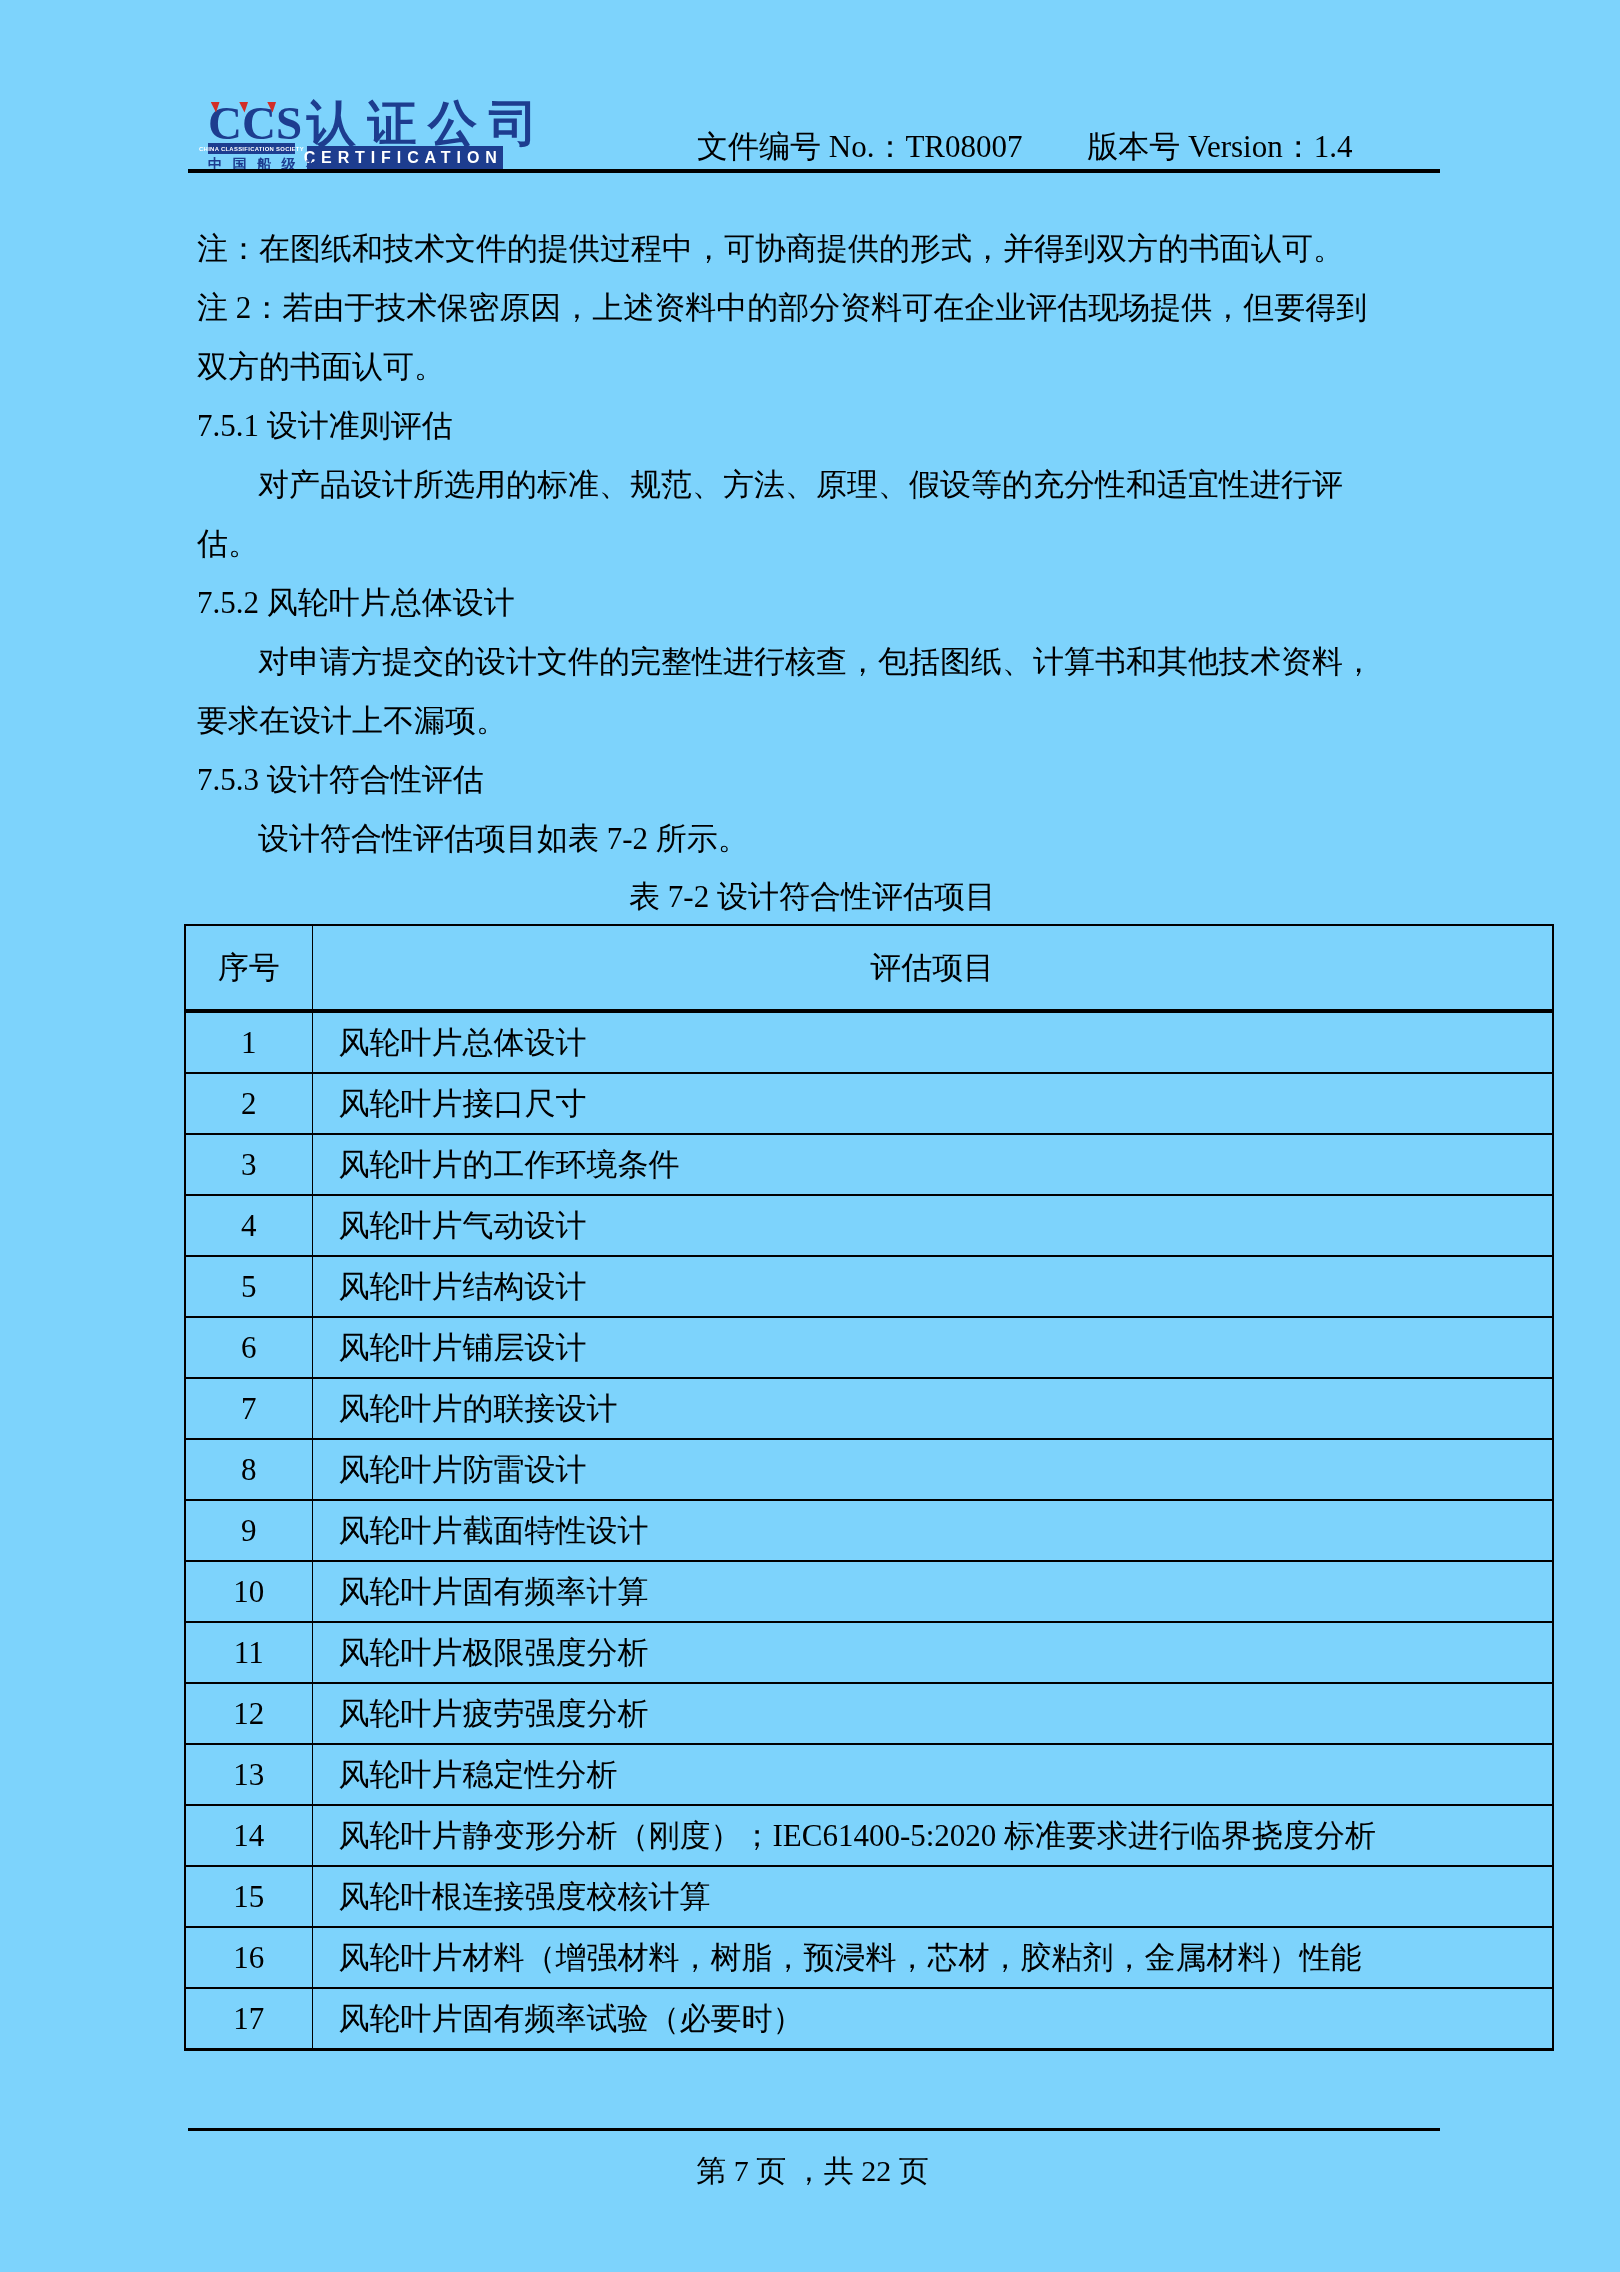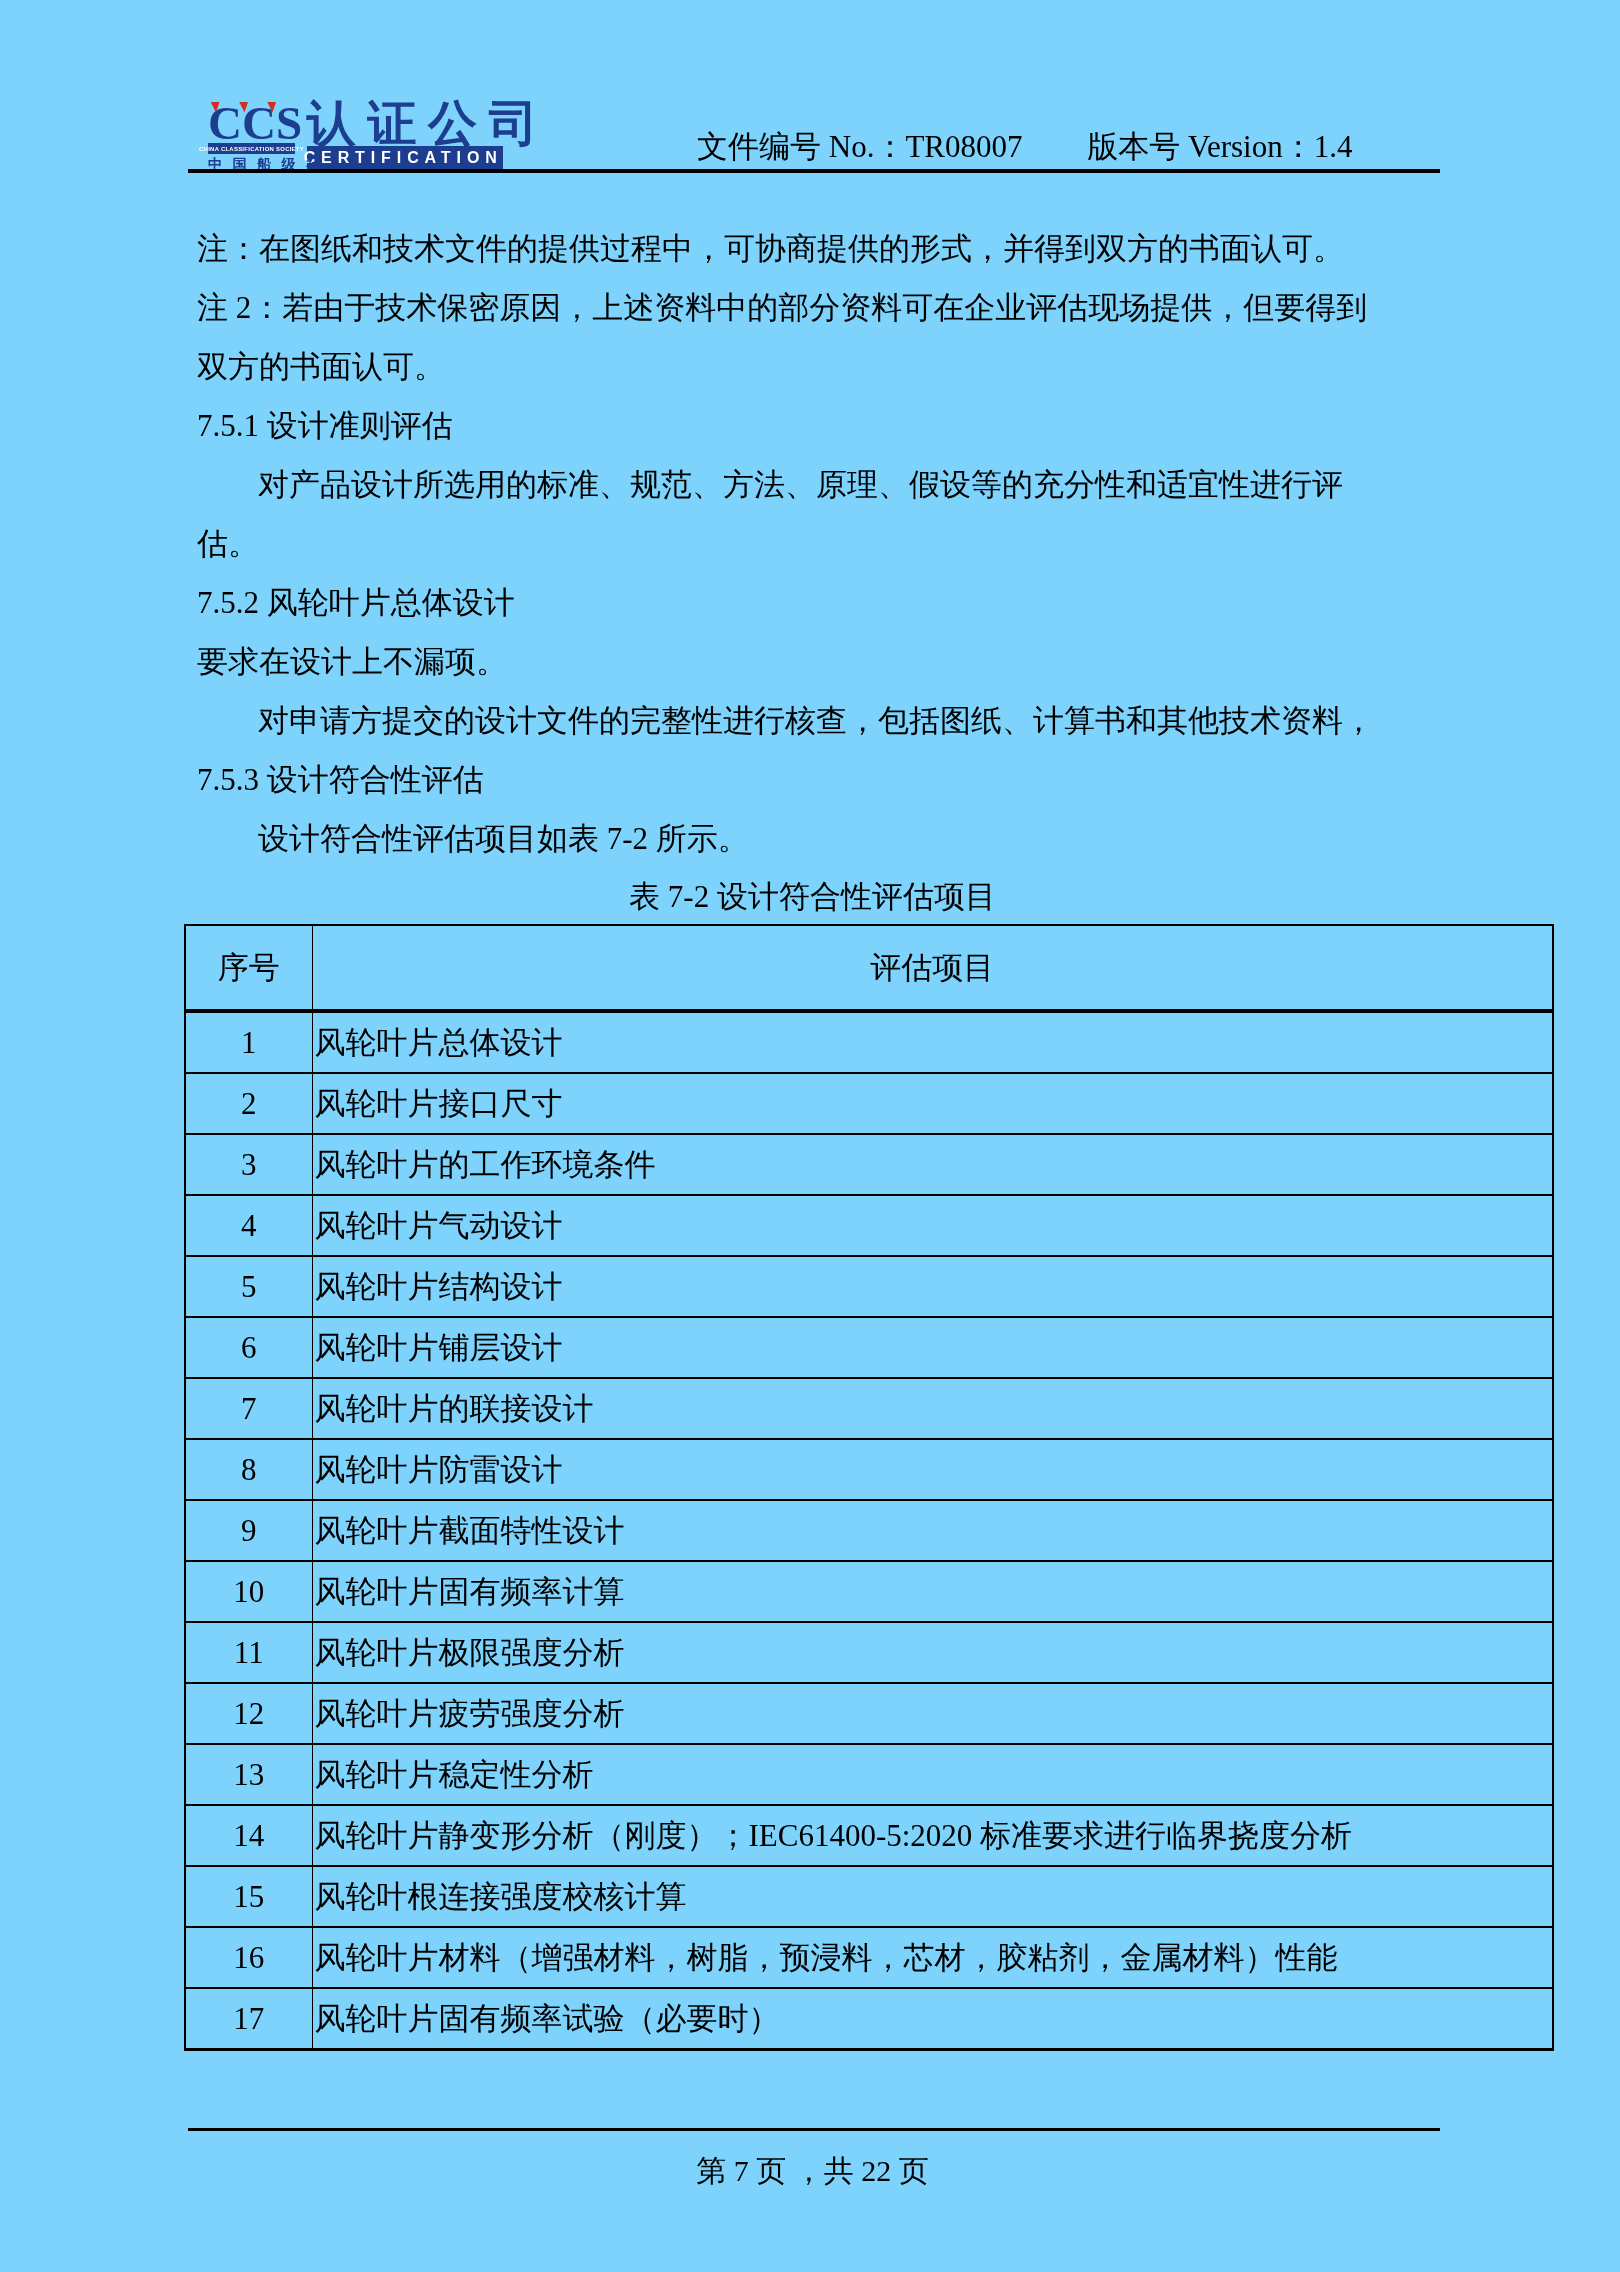--- a/index.html
+++ b/index.html
@@ -60,21 +60,21 @@
   .tbl-wrap { position:absolute; left:184px; top:924px; width:1370px; }
   table.assessment { width:100%; border-collapse:collapse; table-layout:fixed;
     border:2.5px solid #000; border-bottom-width:3.4px; font-size:31px; }
   table.assessment col.c1 { width:127px; }
   table.assessment th { height:81px; font-weight:normal; text-align:center;
     border-bottom:4.2px solid #000; }
   table.assessment td { height:57px; border-top:2.5px solid #000; }
   table.assessment th:first-child,
   table.assessment td.col-no { border-right:1.7px solid #000; }
   td.col-no { text-align:center; }
-  td.col-item { text-align:left; padding-left:2px; white-space:nowrap; overflow:hidden; }
+  td.col-item { text-align:left; padding-left:26px; white-space:nowrap; overflow:hidden; }
 
   
   .footer-rule { position:absolute; left:188px; top:2128px; width:1252px; height:3.4px; background:#000; }
   .footer-text { position:absolute; left:184px; top:2151px; width:1257px;
     text-align:center; font-size:30px; }
 </style>
 </head>
 <body>
 
 <div class="page">
@@ -106,22 +106,22 @@
   <div class="header-rule"></div>
 
   <div class="body-text">
       <div class="para">注：在图纸和技术文件的提供过程中，可协商提供的形式，并得到双方的书面认可。</div>
       <div class="para">注 2：若由于技术保密原因，上述资料中的部分资料可在企业评估现场提供，但要得到</div>
       <div class="para">双方的书面认可。</div>
       <div class="para">7.5.1 设计准则评估</div>
       <div class="para indent">对产品设计所选用的标准、规范、方法、原理、假设等的充分性和适宜性进行评</div>
       <div class="para">估。</div>
       <div class="para">7.5.2 风轮叶片总体设计</div>
+      <div class="para indent">对申请方提交的设计文件的完整性进行核查，包括图纸、计算书和其他技术资料，</div>
       <div class="para">要求在设计上不漏项。</div>
-      <div class="para indent">对申请方提交的设计文件的完整性进行核查，包括图纸、计算书和其他技术资料，</div>
       <div class="para">7.5.3 设计符合性评估</div>
       <div class="para indent">设计符合性评估项目如表 7-2 所示。</div>
     </div>
 
   <div class="table-caption">表 7-2 设计符合性评估项目</div>
 
   <div class="tbl-wrap">
     <table class="assessment">
       <colgroup>
           <col class="c1">

